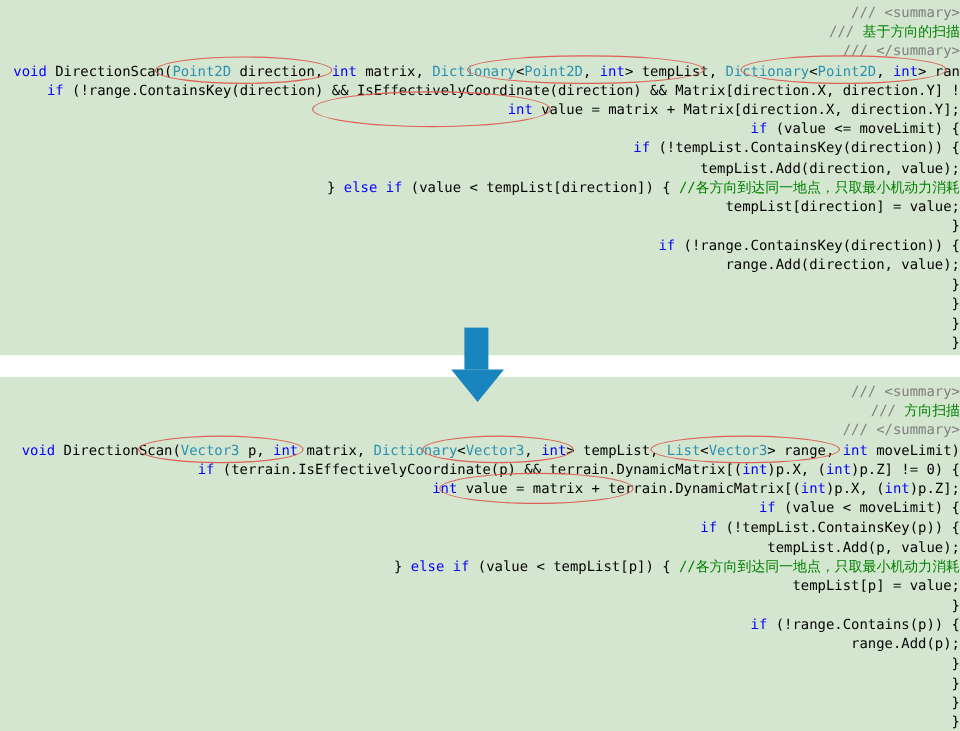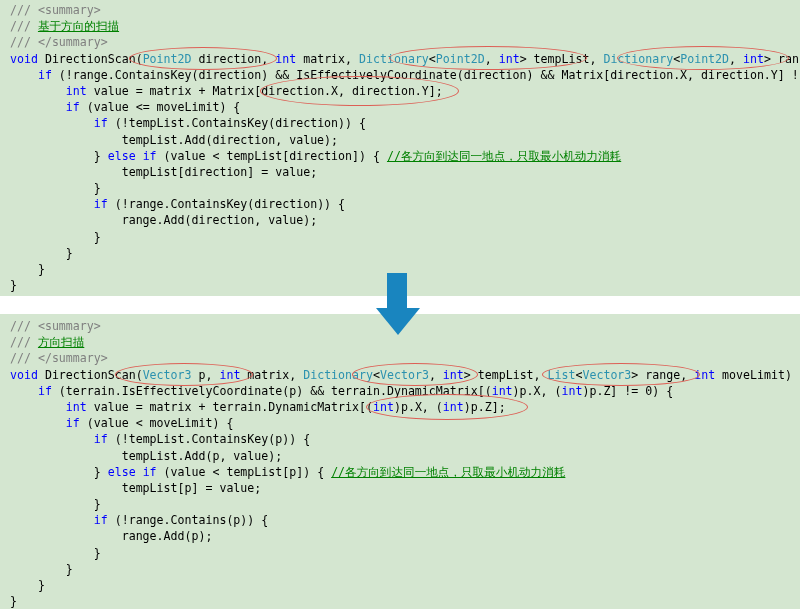--- a/index.html
+++ b/index.html
@@ -8,27 +8,27 @@
   }
   html,body{margin:0;padding:0;}
   body{
     width:800px;height:609px;position:relative;overflow:hidden;
     background:var(--bg);
     font-family:"DejaVu Sans Mono","Liberation Mono",monospace;
   }
   .band{position:absolute;left:0;width:800px;background:var(--band);}
   .code-block{
     position:absolute;left:10px;width:790px;overflow:hidden;
-    font-size:11.6px;line-height:16.2px;white-space:pre;color:var(--text);
+    font-size:11.6px;line-height:16.2px;white-space:pre;color:var(--text);text-align:right;
   }
   .code-line{height:16.2px;}
   .seg-kw{color:var(--kw);}
   .seg-ty{color:var(--ty);}
   .seg-cmt{color:var(--cmt);}
-  .seg-grn{color:var(--grn);text-decoration:underline;}
+  .seg-grn{color:var(--grn);}
   .seg-def{color:var(--text);}
   .seg-un{color:var(--text);text-underline-offset:2px;}
   .ellipse{position:absolute;border:1.6px solid var(--ell);border-radius:50%;box-sizing:border-box;background:transparent;}
   .arrow-shaft{position:absolute;background:var(--arrow);}
   .arrow-head{position:absolute;width:0;height:0;}
 </style>
 </head>
 <body>
 
 <div class="band" style="top: 296px; height: 18px;"></div>

